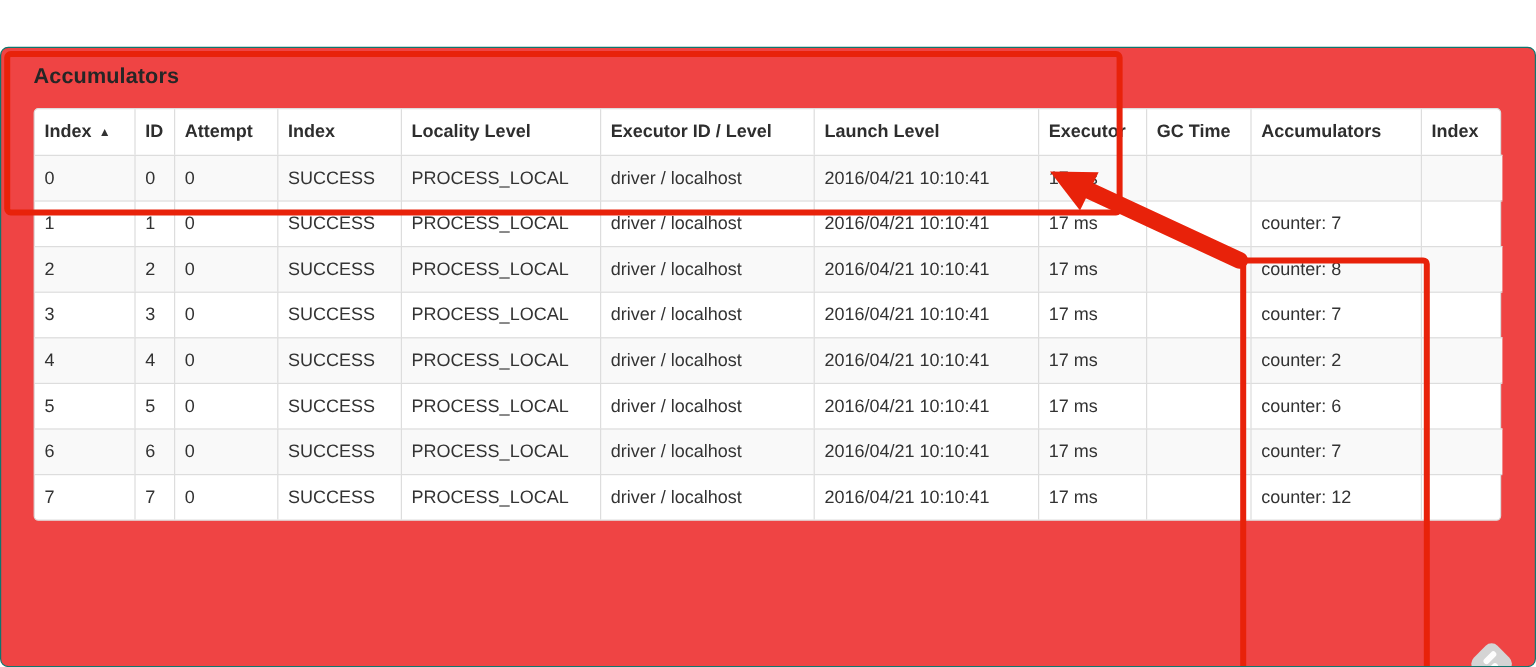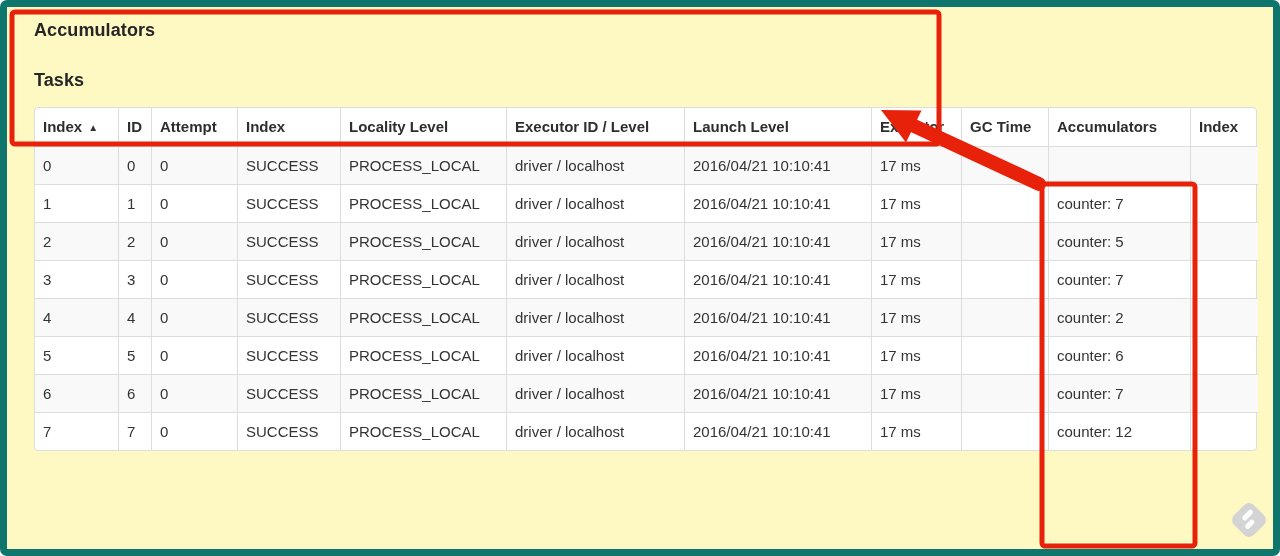--- a/index.html
+++ b/index.html
@@ -1,22 +1,22 @@
 <!DOCTYPE html>
 <html><head>
 <meta charset="utf-8">
 <style>
   * { box-sizing: border-box; margin: 0; padding: 0; }
   html,body { width: 1280px; height: 556px; background: #ffffff; }
   body { font-family: "Liberation Sans", sans-serif; color: #333333; position: relative; }
 
   .window {
     position: absolute; inset: 0;
-    border: 7px solid #0f766e; border-radius: 7px;
-    background: #fef9c3; overflow: hidden;
+    border: 1px solid #0f766e; border-radius: 7px;
+    background: #ef4444; overflow: hidden; margin-top: 39px;
   }
 
   .content { position: absolute; left: 27px; top: 10px; width: 1223px; }
 
   h4.section-heading {
     font-size: 18px; font-weight: 700; color: #262626;
     line-height: 22px; letter-spacing: 0.1px;
   }
   .heading-accumulators { margin: 2px 0 16px 0; }
   .heading-tasks { margin: 28px 0 16px 0; }
@@ -68,21 +68,20 @@
 </style>
 </head>
 <body>
 
 <div class="window">
   <div class="content">
 
     <h4 class="section-heading heading-accumulators">Accumulators</h4>
 
 
-    <h4 class="section-heading heading-tasks">Tasks</h4>
 
     <div class="tbl-wrap">
       <table>
         <colgroup>
           <col class="col-index">
             <col class="col-id">
             <col class="col-attempt">
           <col class="col-status">
             <col class="col-locality">
             <col class="col-executor">
@@ -139,21 +138,21 @@
             <tr>
               <td>2</td>
               <td>2</td>
               <td>0</td>
               <td>SUCCESS</td>
               <td>PROCESS_LOCAL</td>
               <td>driver / localhost</td>
               <td>2016/04/21 10:10:41</td>
               <td>17 ms</td>
               <td></td>
-              <td>counter: 5</td>
+              <td>counter: 8</td>
               <td></td>
             </tr>
             <tr>
               <td>3</td>
               <td>3</td>
               <td>0</td>
               <td>SUCCESS</td>
               <td>PROCESS_LOCAL</td>
               <td>driver / localhost</td>
               <td>2016/04/21 10:10:41</td>

